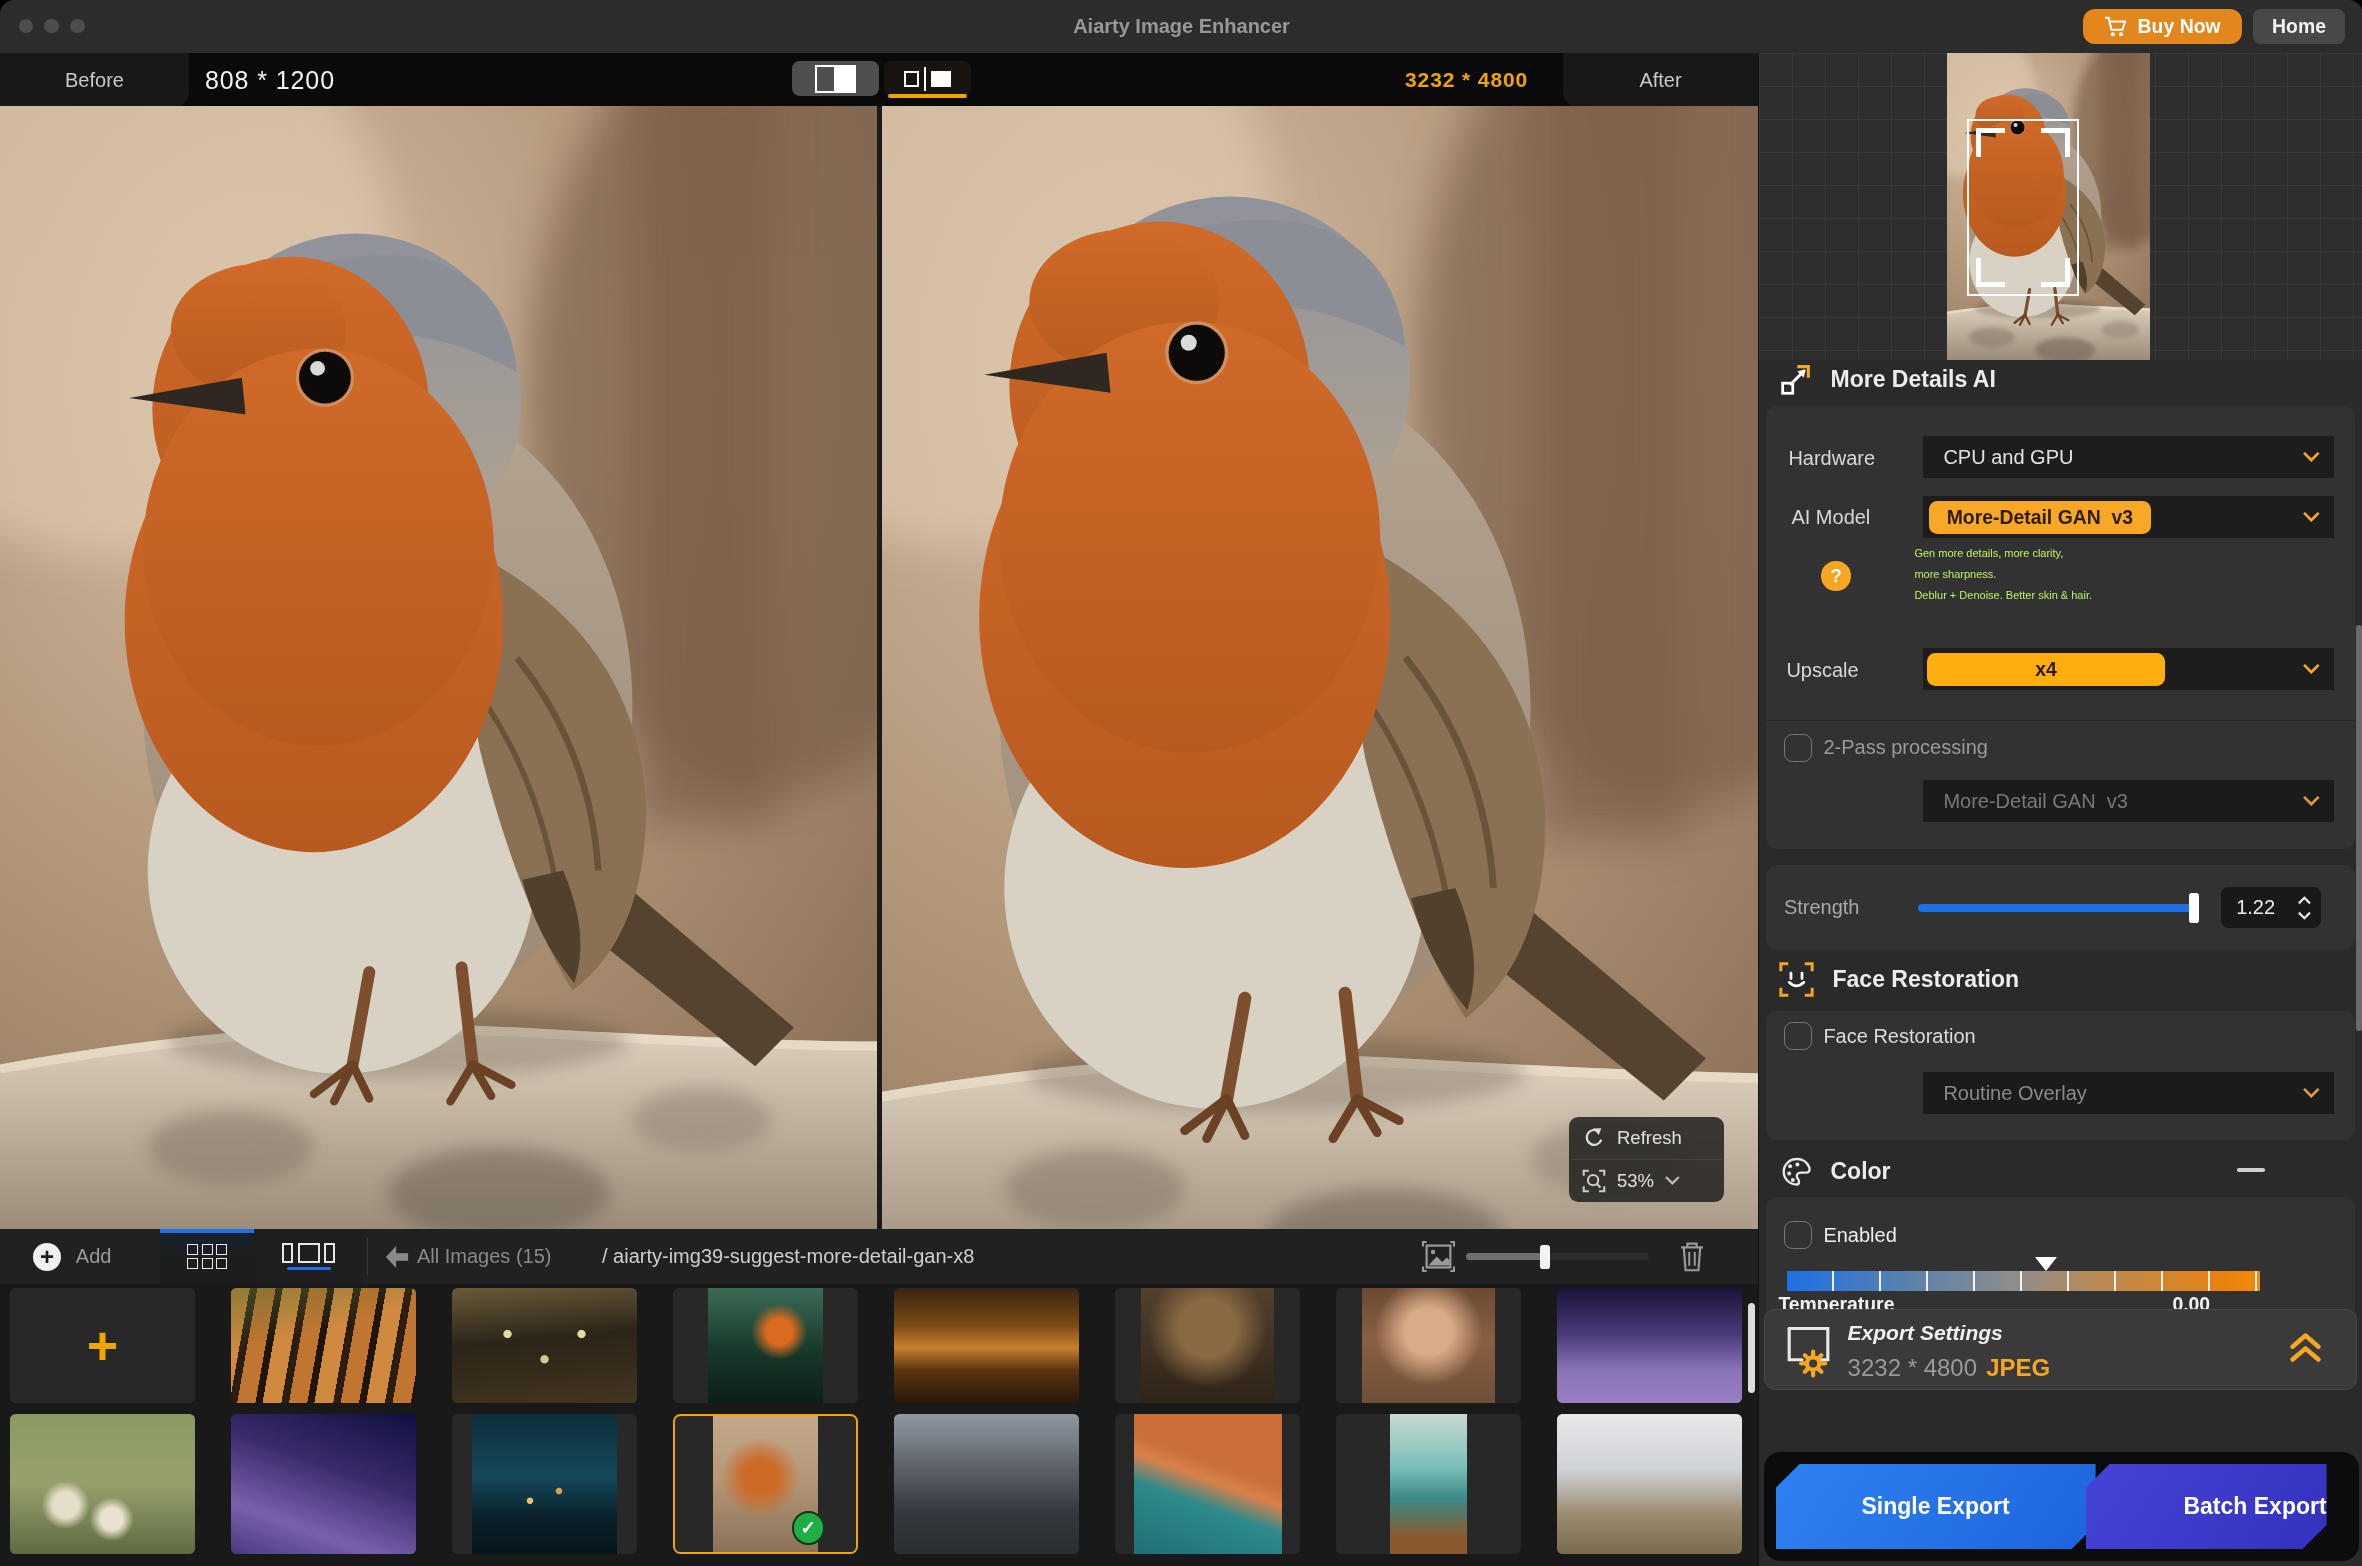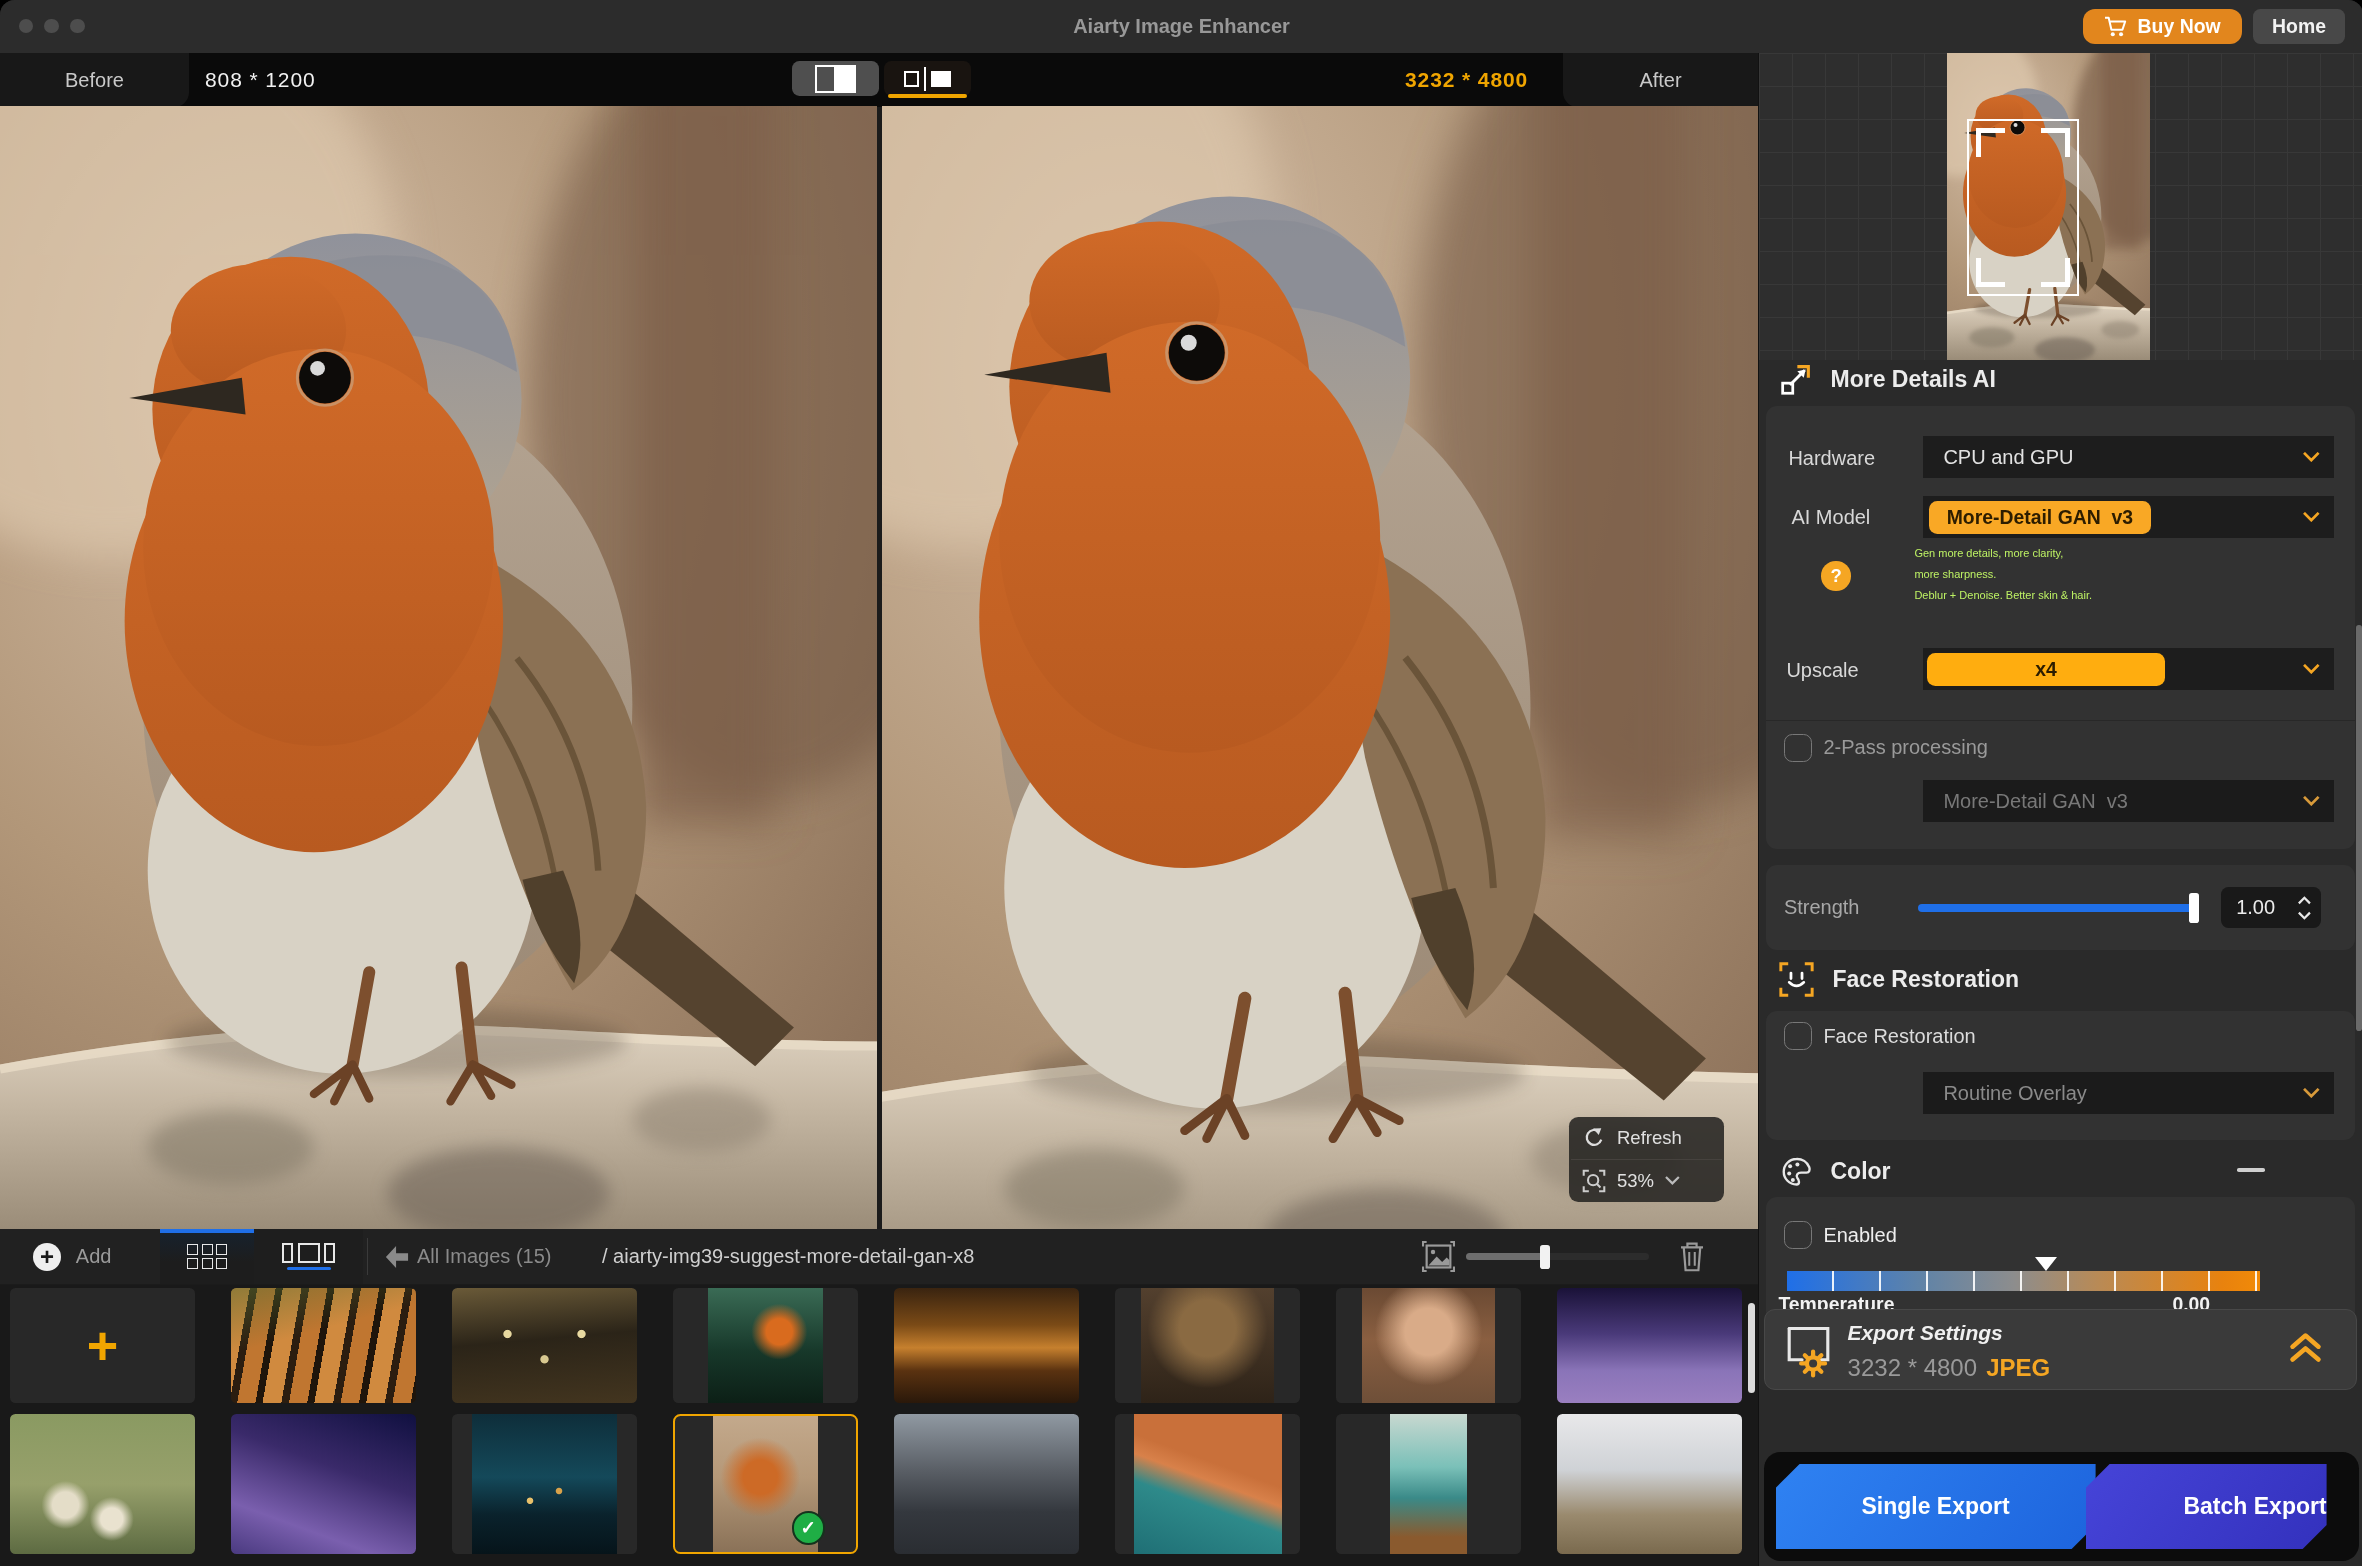--- a/index.html
+++ b/index.html
@@ -14,21 +14,21 @@
   .buy-btn{position:absolute;left:2083px;top:9.2px;width:159px;height:35px;background:#e2861d;border-radius:12px;
     display:flex;align-items:center;justify-content:center;gap:9.2px;color:#fff;font-size:19.4px;font-weight:bold;}
   .home-btn{position:absolute;left:2253px;top:9.2px;width:92px;height:35px;background:#484848;border-radius:7.4px;
     display:flex;align-items:center;justify-content:center;color:#f2f2f2;font-size:19.4px;font-weight:bold;}
   
   .viewbar{position:absolute;left:0;top:53px;width:1758px;height:54px;background:#0a0a0a;}
   .tab-before{position:absolute;left:0;top:0;width:189px;height:54px;background:#181818;border-radius:0 0 14.8px 0;
     color:#c9c9c9;font-size:20px;display:flex;align-items:center;justify-content:center;}
   .tab-after{position:absolute;left:1563px;top:0;width:195px;height:54px;background:#181818;border-radius:0 0 0 14.8px;
     color:#c9c9c9;font-size:20px;display:flex;align-items:center;justify-content:center;}
-  .size-before{position:absolute;left:205px;top:0;height:54px;line-height:54px;color:#f2f2f2;font-size:21px;letter-spacing:0.9px;}
+  .size-before{position:absolute;left:205px;top:0;height:54px;line-height:54px;color:#f2f2f2;font-size:25px;letter-spacing:0.9px;}
   .size-after{position:absolute;left:1405px;top:0;height:54px;line-height:54px;color:#f0a500;font-size:21px;font-weight:bold;letter-spacing:0.9px;}
   .vtoggle{position:absolute;top:8.3px;width:87px;height:35px;border-radius:7.4px;display:flex;align-items:center;justify-content:center;}
   .vt-a{left:792px;background:#4f4f4f;}
   .vt-b{left:884px;background:#191410;}
   .vt-b::after{content:"";position:absolute;left:3.7px;right:3.7px;bottom:-1.8px;height:3.7px;border-radius:2.8px;background:#f0a500;}
   .icoA{width:41px;height:28px;border:2.8px solid #fff;position:relative;box-sizing:border-box;}
   .icoA i{position:absolute;top:0;bottom:0;right:0;width:55%;background:#fff;}
   .icoB{display:flex;align-items:center;gap:4.6px;}
   .icoB .sq-o{width:14.8px;height:16.6px;border:2.8px solid #fff;box-sizing:border-box;}
   .icoB .bar{width:2.8px;height:24px;background:#fff;}
@@ -476,21 +476,21 @@
           <path d="M1 1 L9 9 L17 1" fill="none" stroke="#d89a3a" stroke-width="3"></path>
           </svg>
       </div>
     </div>
 
     <div class="card" style="top:812px;height:85px">
       <div class="fieldlbl" style="left:17.5px;top:31px;color:#a8a8a8">Strength</div>
       <div class="s-track" style="left:152px;top:39px;width:281px"></div>
       <div class="s-thumb" style="left:423px;top:28px"></div>
       <div class="valbox" style="left:455px;top:22px">
-        <span class="v">1.00</span>
+        <span class="v">1.22</span>
         <svg width="14.8" height="26" viewBox="0 0 16 28" style="margin-right:9.2px">
           <path d="M2 9 L8 3 L14 9" fill="none" stroke="#e8e8e8" stroke-width="2.4"></path>
           <path d="M2 19 L8 25 L14 19" fill="none" stroke="#e8e8e8" stroke-width="2.4"></path>
         </svg>
       </div>
     </div>
 
     <div class="sec-head" style="left:20px;top:909px">
       <svg width="35" height="35" viewBox="0 0 38 38">
         <path d="M2 10 V2 H10 M28 2 H36 V10 M36 28 V36 H28 M10 36 H2 V28" fill="none" stroke="#f5a623" stroke-width="3.2"></path>

